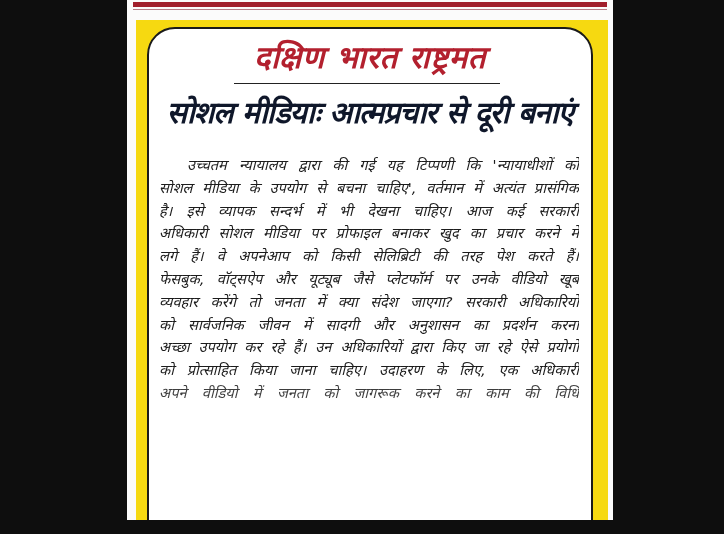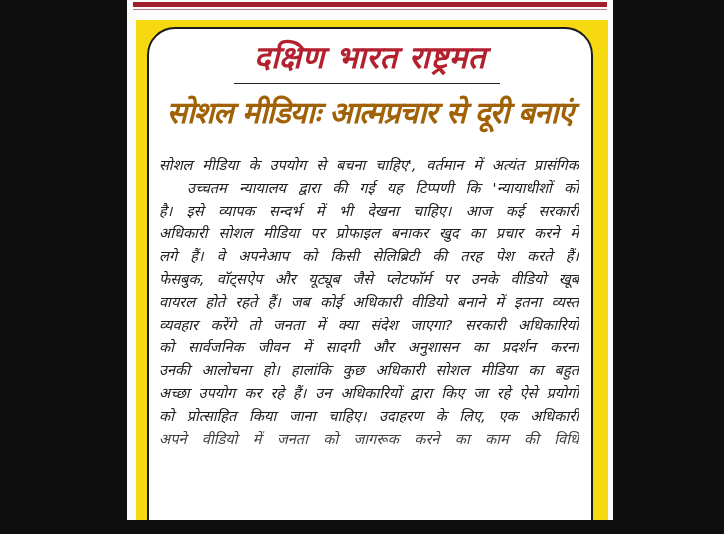--- a/index.html
+++ b/index.html
@@ -77,21 +77,21 @@
     top: 54px;
     height: 1px;
     background: #222;
   }
   .headline {
     position: absolute;
     left: 0;
     right: 0;
     top: 60px;
     text-align: center;
-    color: #a16207;
+    color: #0f172a;
     font-family: "DejaVu Sans", sans-serif;
     font-weight: bold;
     font-size: 30px;
     line-height: 48px;
     letter-spacing: -1px;
     white-space: nowrap;
   }
   .body-text {
     position: absolute;
     left: 10px;
@@ -126,29 +126,27 @@
   <div class="top-rule-thin"></div>
 
   <div class="yellow-box">
     <div class="inner-panel">
       <div class="masthead">दक्षिण भारत राष्ट्रमत</div>
       <div class="masthead-rule"></div>
 
       <div class="headline">सोशल मीडियाः आत्मप्रचार से दूरी बनाएं</div>
 
       <div class="body-text">
+        <span class="body-line first">उच्चतम न्यायालय द्वारा की गई यह टिप्पणी कि 'न्यायाधीशों को</span>
         <span class="body-line">सोशल मीडिया के उपयोग से बचना चाहिए', वर्तमान में अत्यंत प्रासंगिक</span>
-        <span class="body-line first">उच्चतम न्यायालय द्वारा की गई यह टिप्पणी कि 'न्यायाधीशों को</span>
         <span class="body-line">है। इसे व्यापक सन्दर्भ में भी देखना चाहिए। आज कई सरकारी</span>
         <span class="body-line">अधिकारी सोशल मीडिया पर प्रोफाइल बनाकर खुद का प्रचार करने में</span>
         <span class="body-line">लगे हैं। वे अपनेआप को किसी सेलिब्रिटी की तरह पेश करते हैं।</span>
         <span class="body-line">फेसबुक, वॉट्सऐप और यूट्यूब जैसे प्लेटफॉर्म पर उनके वीडियो खूब</span>
-        <span class="body-line">वायरल होते रहते हैं। जब कोई अधिकारी वीडियो बनाने में इतना व्यस्त</span>
         <span class="body-line">व्यवहार करेंगे तो जनता में क्या संदेश जाएगा? सरकारी अधिकारियों</span>
         <span class="body-line">को सार्वजनिक जीवन में सादगी और अनुशासन का प्रदर्शन करना</span>
-        <span class="body-line">उनकी आलोचना हो। हालांकि कुछ अधिकारी सोशल मीडिया का बहुत</span>
         <span class="body-line">अच्छा उपयोग कर रहे हैं। उन अधिकारियों द्वारा किए जा रहे ऐसे प्रयोगों</span>
         <span class="body-line">को प्रोत्साहित किया जाना चाहिए। उदाहरण के लिए, एक अधिकारी</span>
         <span class="body-line cut">अपने वीडियो में जनता को जागरूक करने का काम की विधि</span>
       </div>
     </div>
   </div>
 </div>
 
 </body></html>

